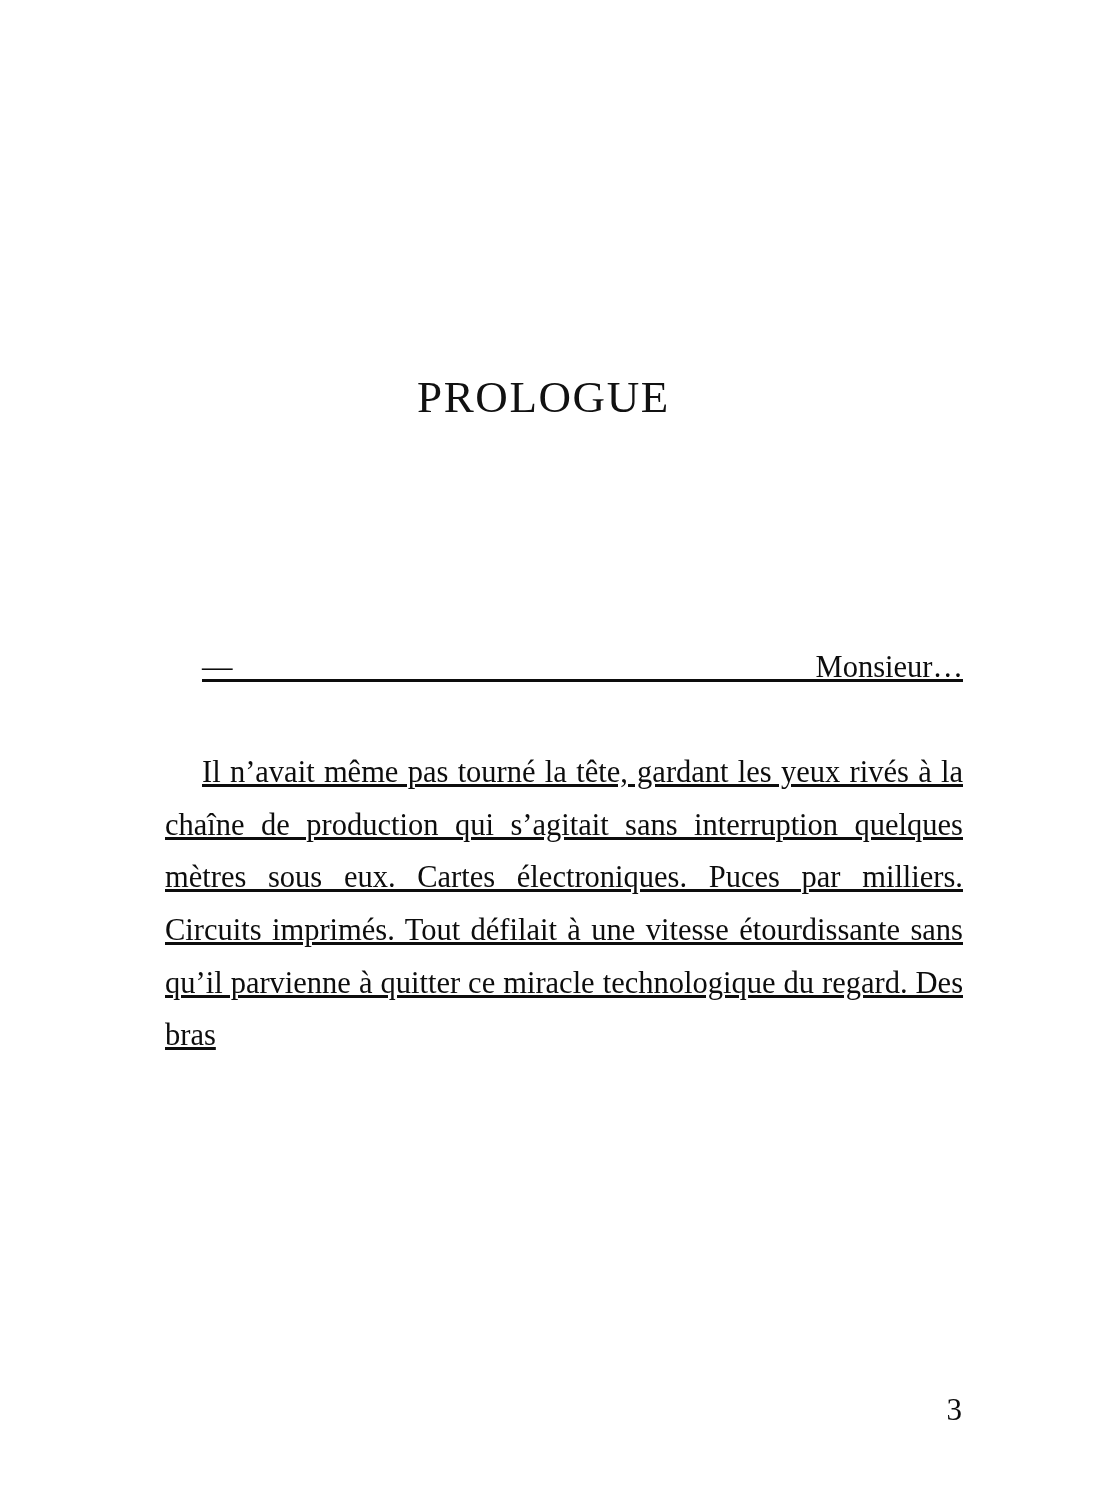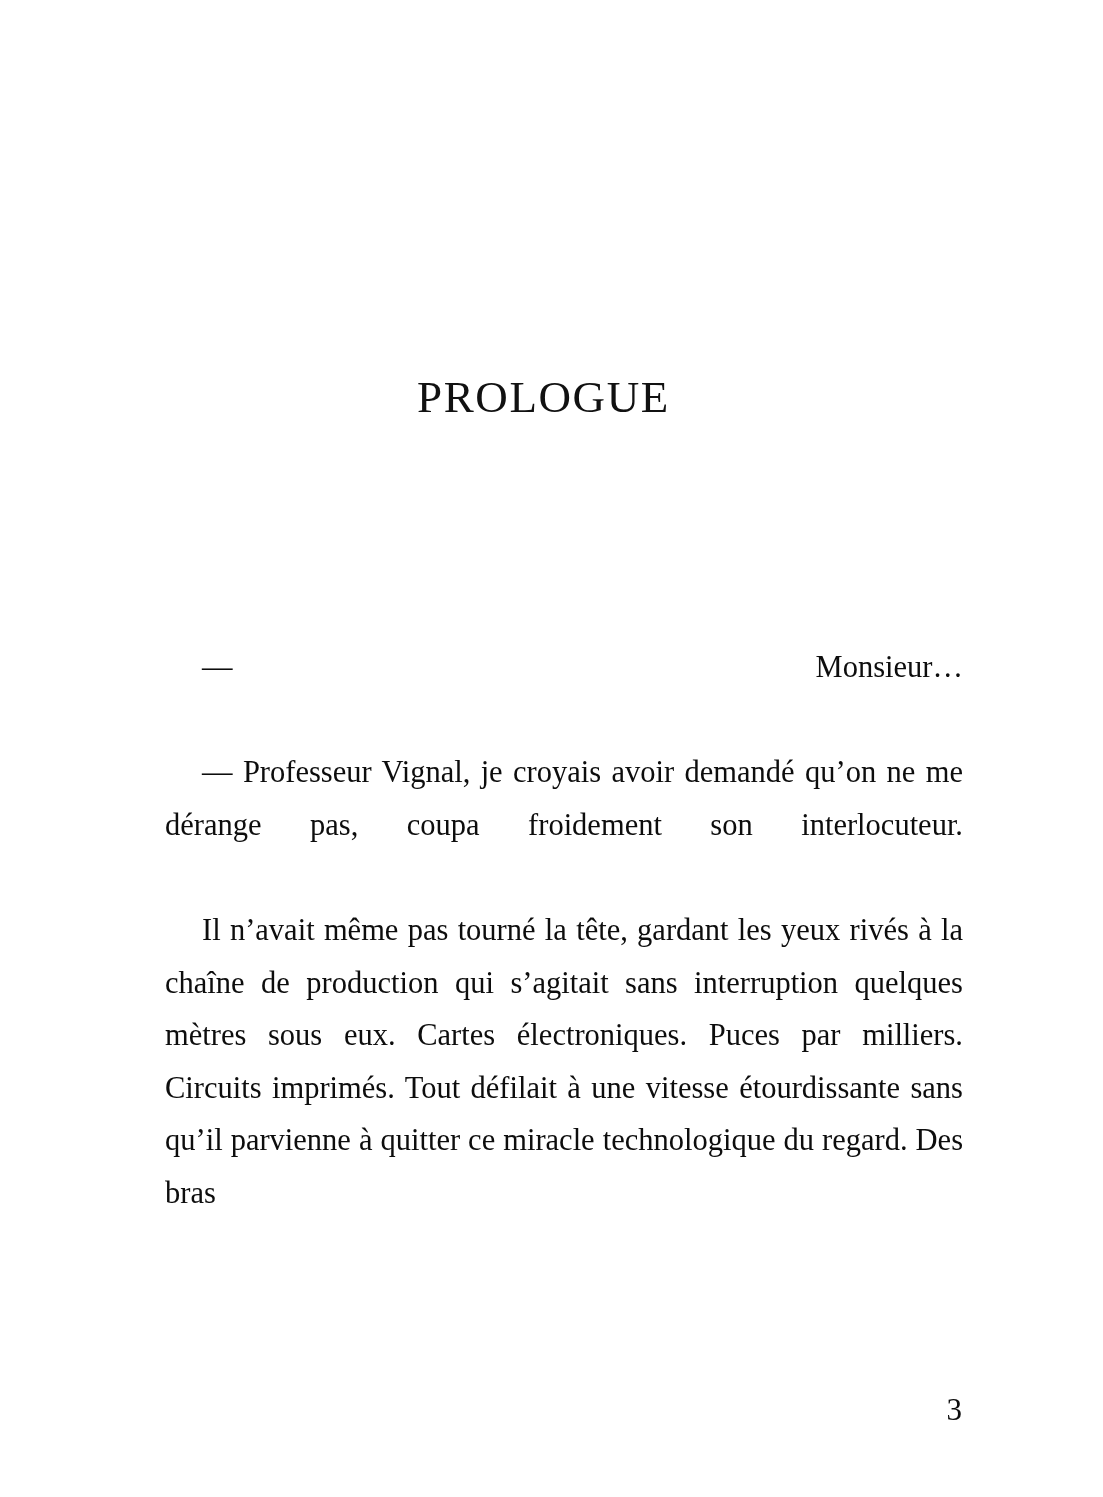--- a/index.html
+++ b/index.html
@@ -45,20 +45,21 @@
     position: absolute;
     left: 165px;
     top: 641px;
     width: 798px;
     text-align: justify;
     text-justify: inter-word;
     font-size: 30.5px;
     line-height: 52.6px;
     color: #0d0d0d;
     hyphens: manual;
+    text-decoration: underline;
     -webkit-hyphens: manual;
   }
 
   .body-block p {
     margin: 0;
     text-indent: 37px;
     text-align: justify;
   }
 
   
@@ -89,21 +90,20 @@
 
 <div class="page">
 
   <h1 class="chapter-title">PROLOGUE</h1>
 
   <div class="body-block">
 
     <p>— Monsieur…</p>
 
 
-    <p>— Professeur Vignal, je croyais avoir demandé qu’on ne me dérange pas, coupa froidement son interlocuteur.</p>
 
     <p class="no-stretch">Il n’avait même pas tourné la tête, gardant les yeux rivés à la chaîne de production qui s’agitait sans inter­ruption quelques mètres sous eux. Cartes électroniques. Puces par milliers. Circuits imprimés. Tout défilait à une vitesse étourdissante sans qu’il parvienne à quitter ce miracle technologique du regard. Des bras</p>
 
   </div>
 
   <div class="folio">3</div>
 
 </div>
 
 </body></html>

